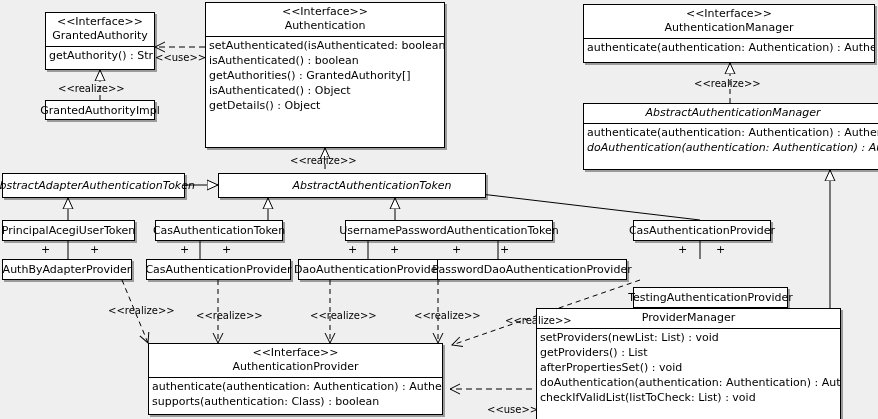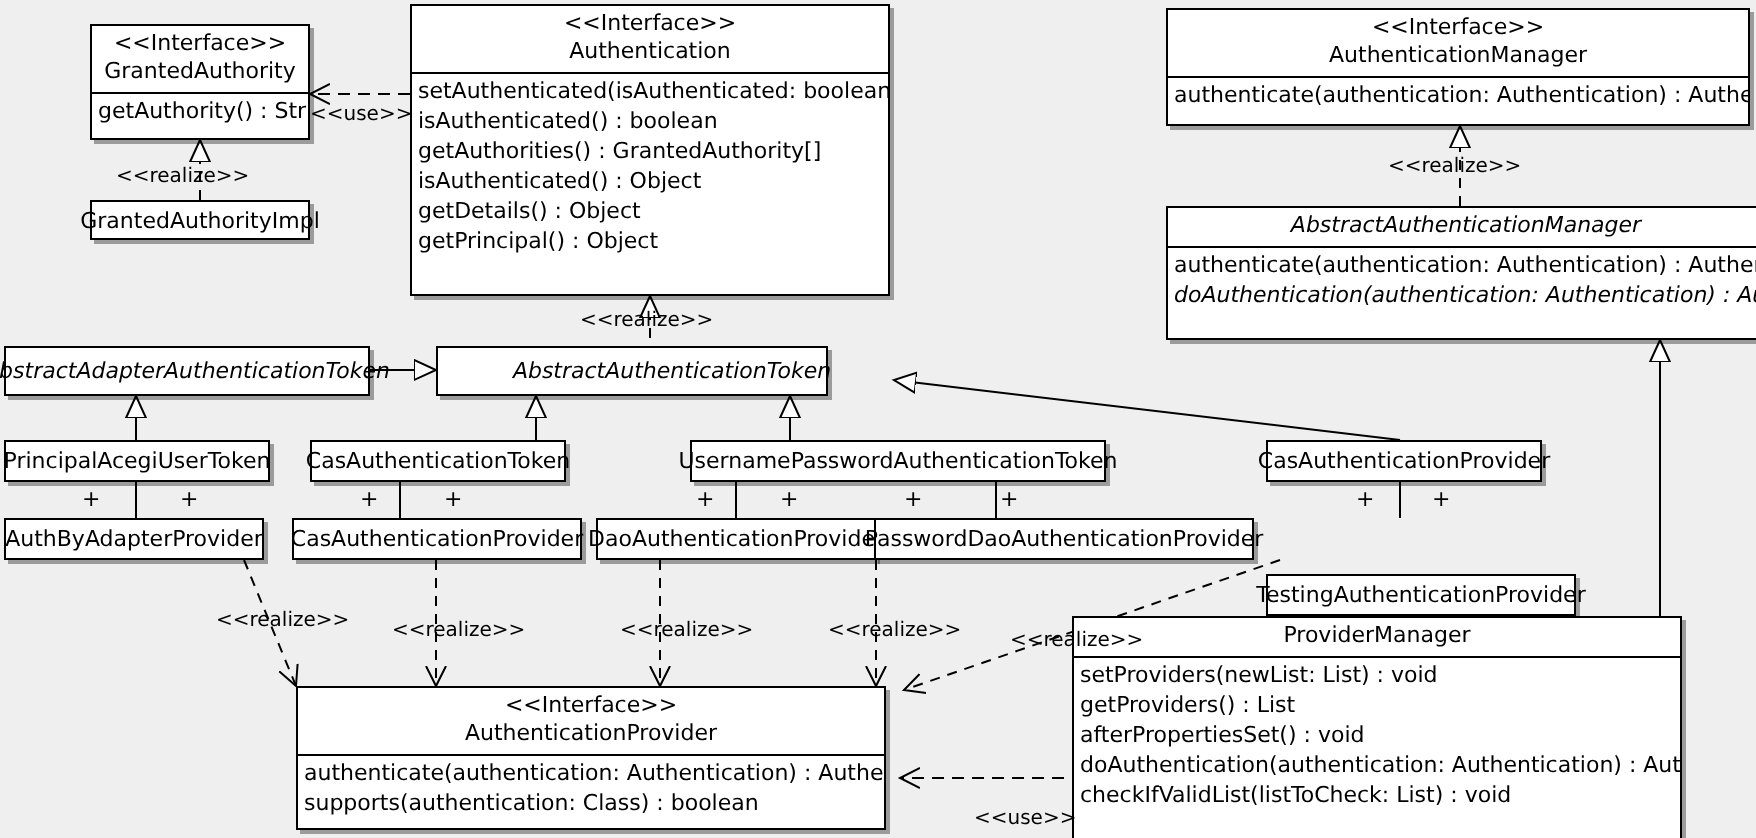--- a/index.html
+++ b/index.html
@@ -156,21 +156,20 @@
     <div class="hdr">
       <span class="stereo">&lt;&lt;Interface&gt;&gt;</span>
       <span class="nm">Authentication</span>
     </div>
     <div class="members">
       <div class="m">setAuthenticated(isAuthenticated: boolean) : void</div>
       <div class="m">isAuthenticated() : boolean</div>
       <div class="m">getAuthorities() : GrantedAuthority[]</div>
       <div class="m">isAuthenticated() : Object</div>
       <div class="m">getDetails() : Object</div>
-      <div class="m">getPrincipal() : Object</div>
     </div>
   </div>
 
   <div class="node sec" style="left:583px;top:4px;width:292px;height:59px;">
     <div class="hdr">
       <span class="stereo">&lt;&lt;Interface&gt;&gt;</span>
       <span class="nm">AuthenticationManager</span>
     </div>
     <div class="members">
       <div class="m">authenticate(authentication: Authentication) : Authentication</div>
@@ -184,21 +183,21 @@
     <div class="members">
       <div class="m">authenticate(authentication: Authentication) : Authentication</div>
       <div class="m it">doAuthentication(authentication: Authentication) : Authentication</div>
     </div>
   </div>
 
   <div class="node simple ital-all" style="left:2px;top:173px;width:183px;height:25px;">
     <span class="nm">AbstractAdapterAuthenticationToken</span>
   </div>
 
-  <div class="node simple ital-all" style="left:218px;top:173px;width:196px;height:25px;padding-left:40px;">
+  <div class="node simple ital-all" style="left:218px;top:173px;width:268px;height:25px;padding-left:40px;">
     <span class="nm">AbstractAuthenticationToken</span>
   </div>
 
   <div class="node simple" style="left:155px;top:220px;width:128px;height:21px;">
     <span class="nm">CasAuthenticationToken</span>
   </div>
 
   <div class="node simple" style="left:2px;top:220px;width:133px;height:21px;">
     <span class="nm">PrincipalAcegiUserToken</span>
   </div>

